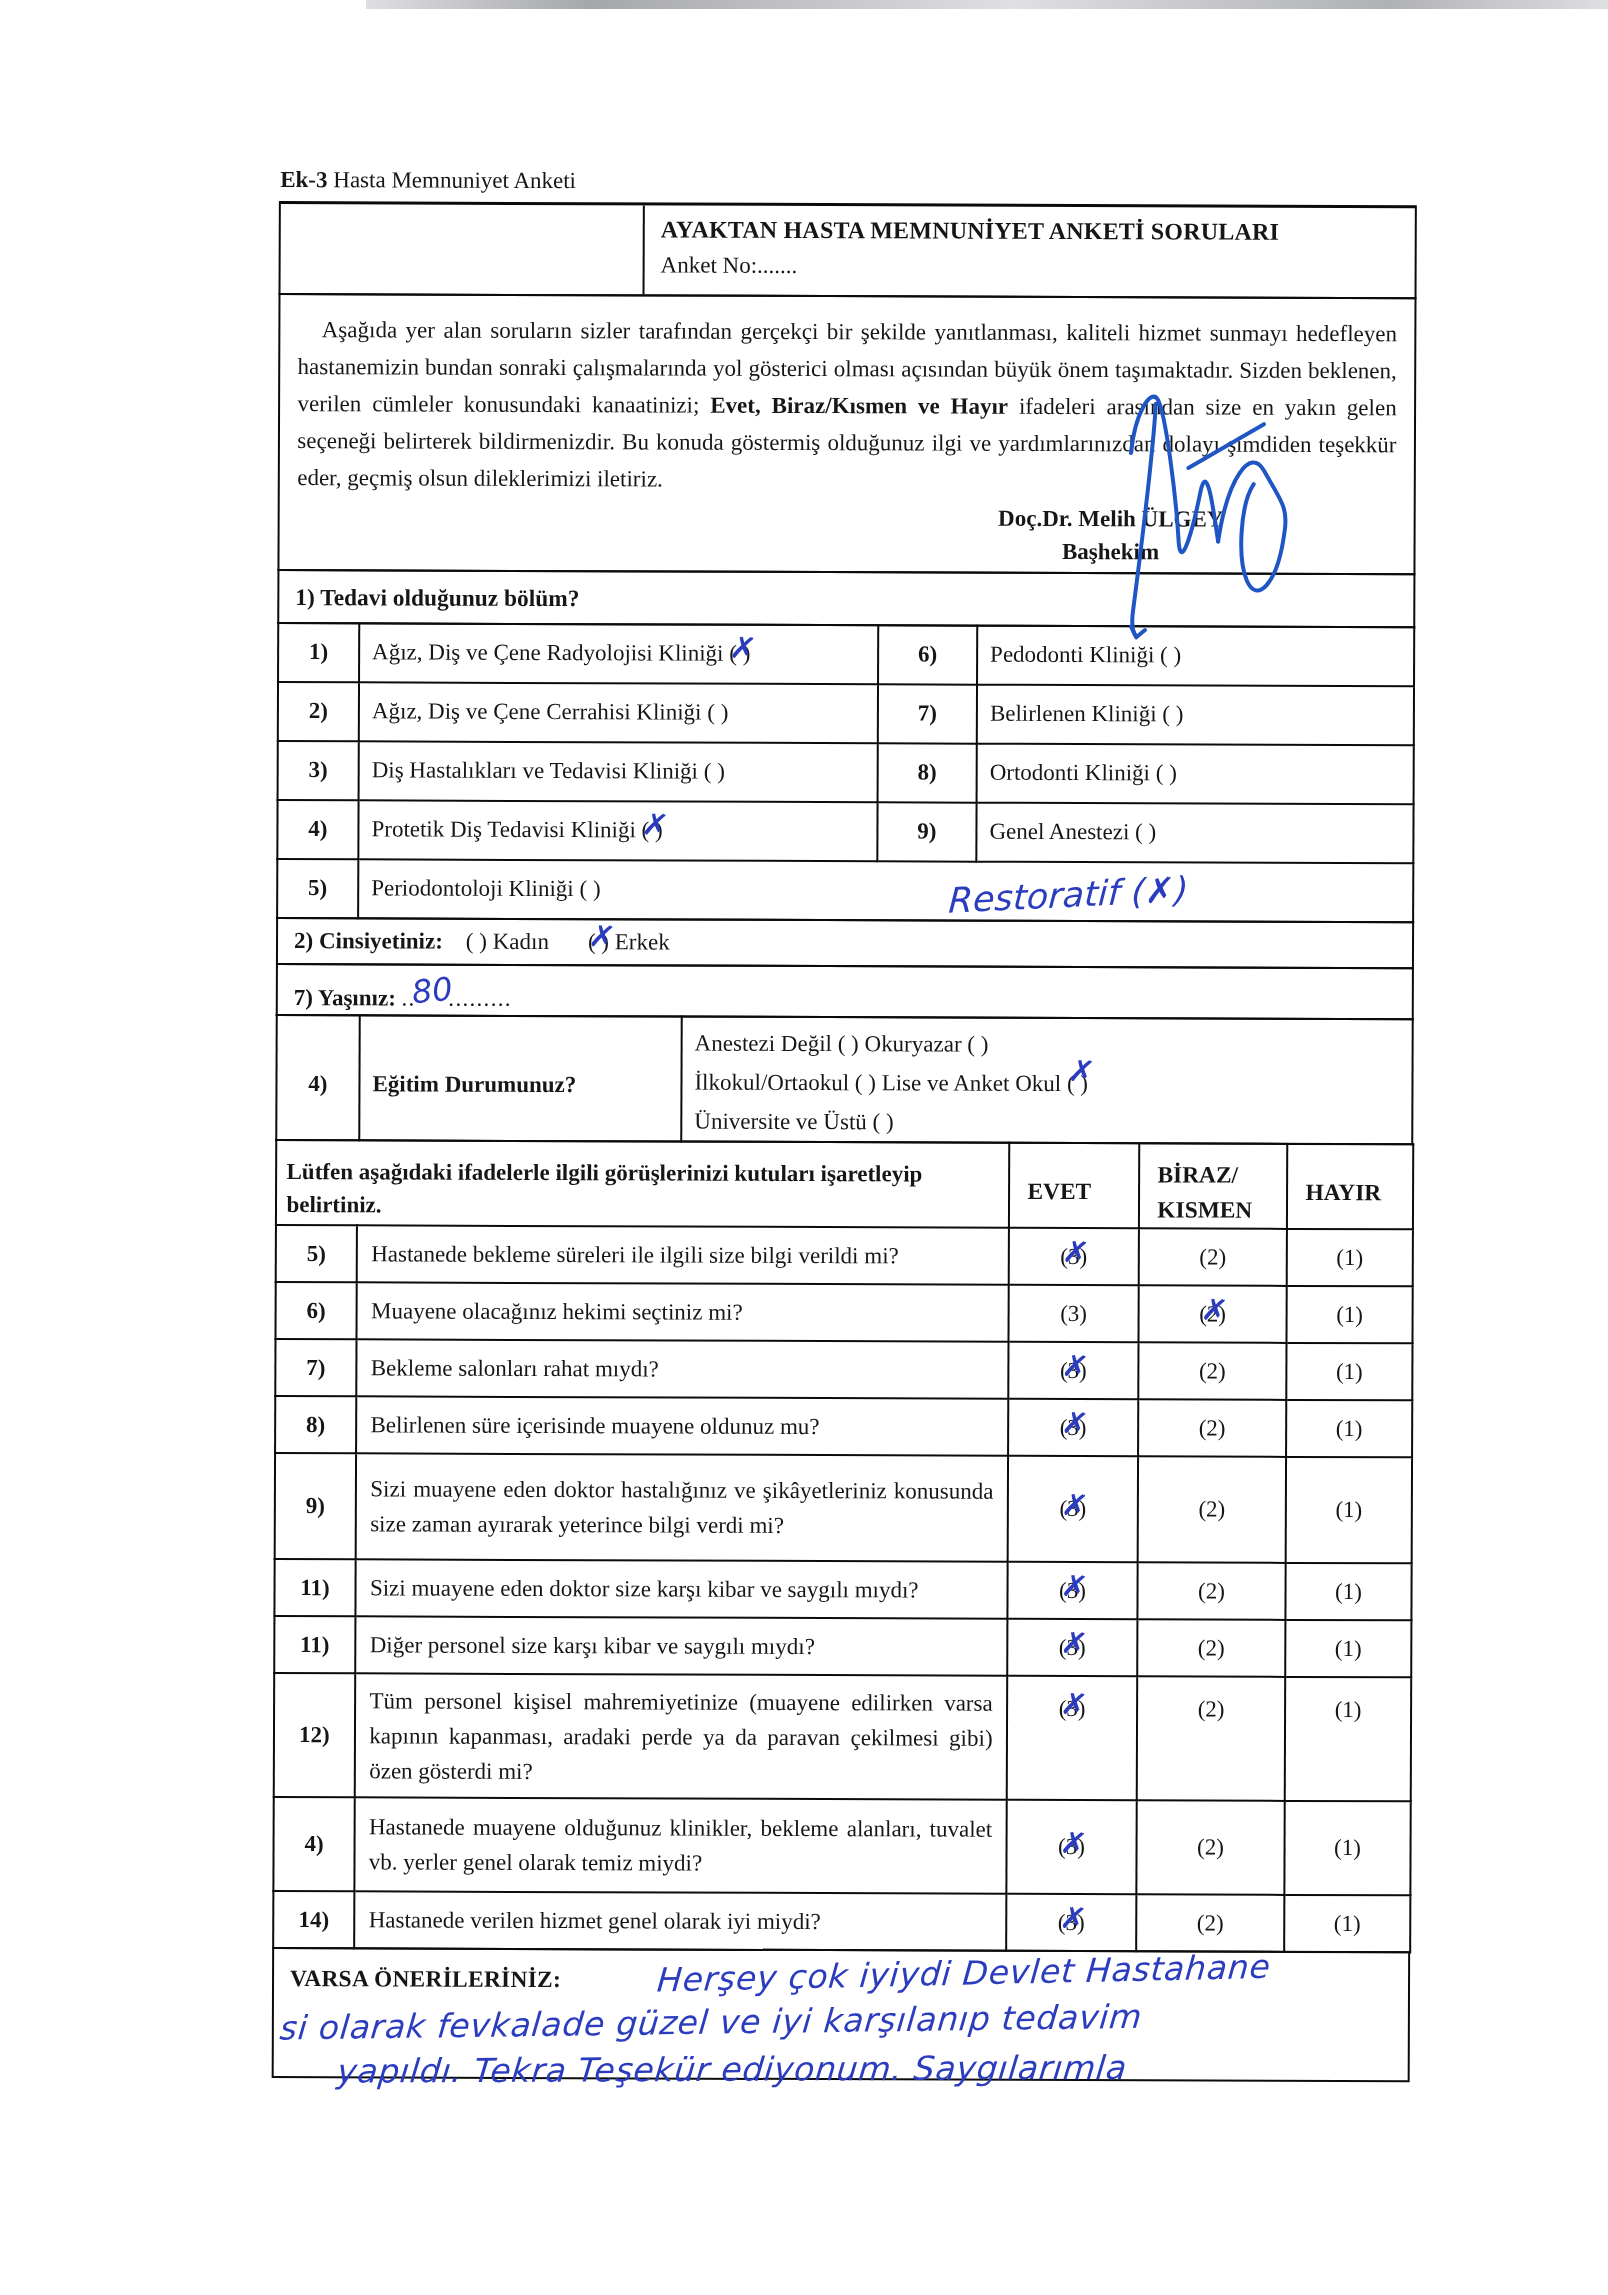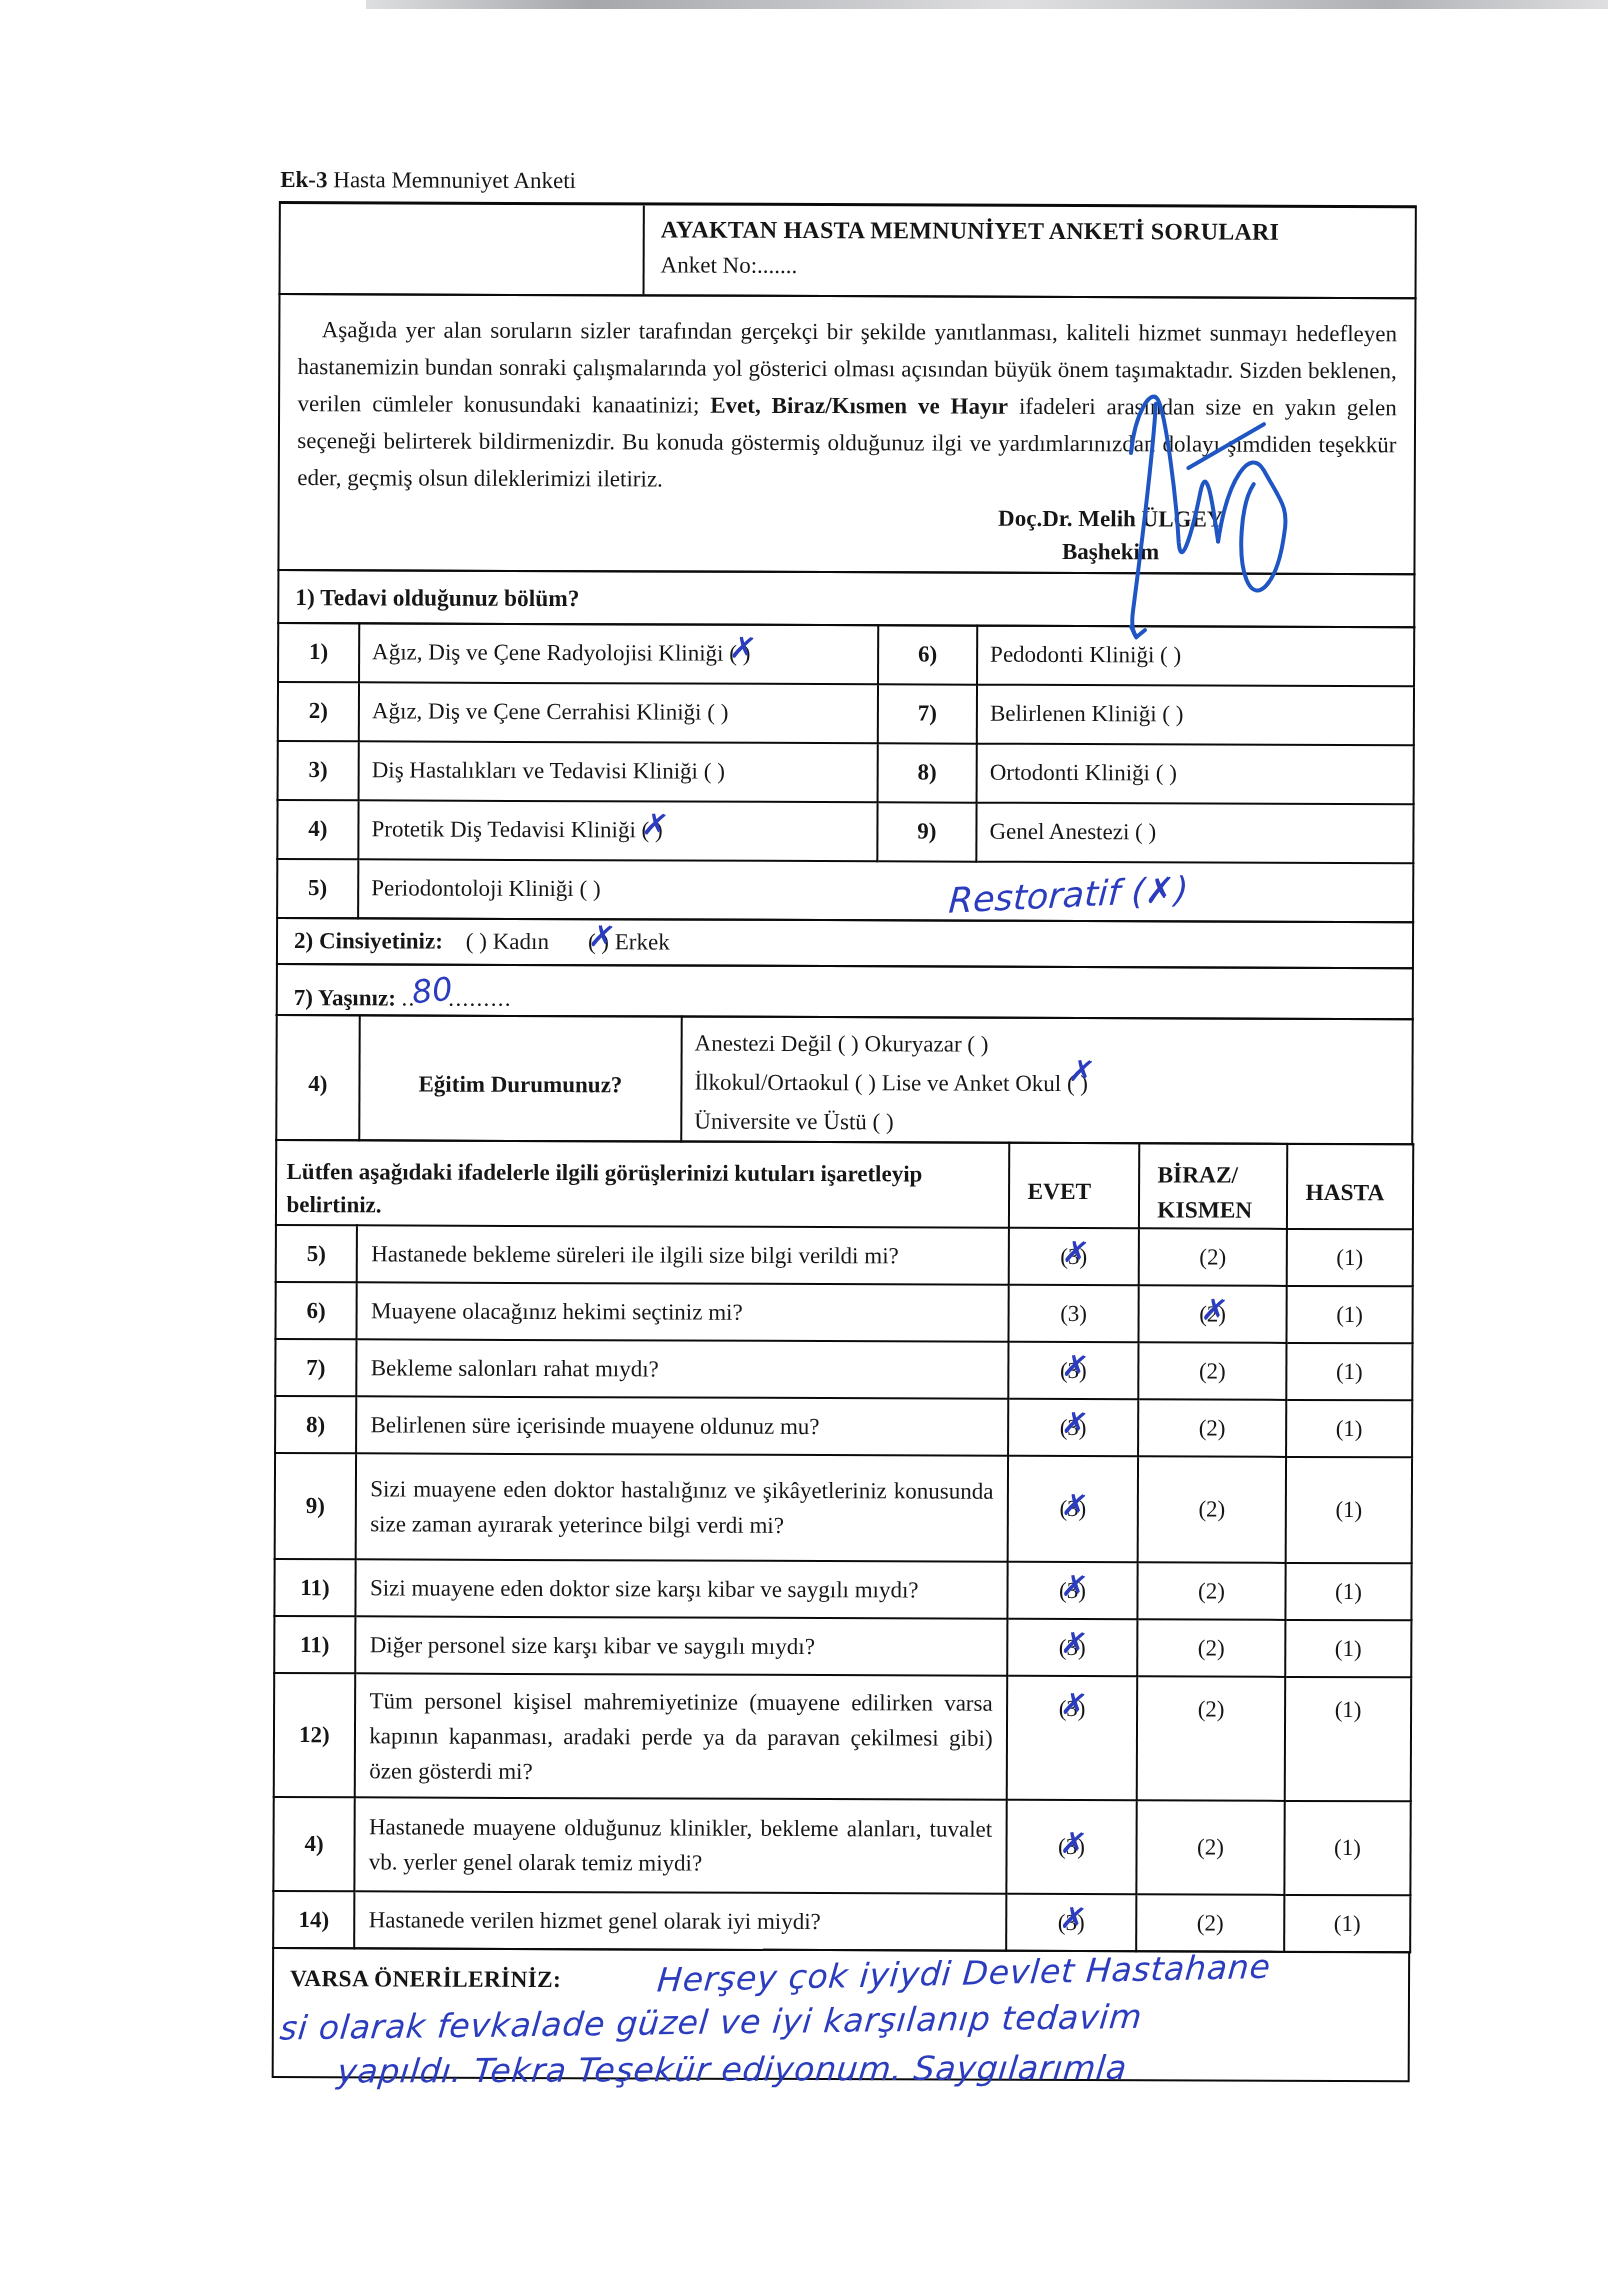--- a/index.html
+++ b/index.html
@@ -55,21 +55,21 @@
 
   
   .gender-row{margin-top:-2px;height:48px;padding:9.4px 0 0 16px;font-size:23px;}
   .age-row{margin-top:-2px;height:53px;padding:10.7px 0 0 16px;font-size:23px;position:relative;}
   .sp{display:inline-block;width:23px;}
   .sp2{display:inline-block;width:39px;}
 
   
   .education td{vertical-align:top;}
   .education td.no{width:83px;text-align:center;font-weight:bold;padding-top:12px;height:124px;}
-  .education td.lbl{width:322px;font-weight:bold;padding-top:12px;text-align:center;}
+  .education td.lbl{width:322px;font-weight:bold;padding-top:12px;}
   .education td.opts{padding-top:6.7px;line-height:39px;}
 
   
   .questions td{vertical-align:middle;}
   .questions td.no{width:81px;text-align:center;font-weight:bold;}
   .questions td.q{padding:5.3px 13.4px;line-height:35px;}
   .questions td.just{text-align:justify;}
   .questions td.v{text-align:center;padding:0;}
   .questions col.c-no{width:81px;}
   .questions col.c-q{width:652px;}
@@ -202,21 +202,21 @@
         <col class="c-hayir">
       </colgroup>
     <tbody>
         <tr class="qhead">
       <td class="hq" colspan="2">Lütfen aşağıdaki ifadelerle ilgili görüşlerinizi kutuları işaretleyip belirtiniz.</td>
       <td class="hv">EVET</td>
       <td class="hv">
             <div>BİRAZ/</div>
             <div>KISMEN</div>
           </td>
-      <td class="hv">HASTA</td>
+      <td class="hv">HAYIR</td>
     </tr>
 
     <tr class="r1">
       <td class="no">5)</td>
       <td class="q">Hastanede bekleme süreleri ile ilgili size bilgi verildi mi?</td>
       <td class="v"><span class="q-val opt is-marked"><span>(3)</span><span class="xmark hand">✗</span></span></td>
       <td class="v"><span class="q-val opt"><span>(2)</span></span></td>
       <td class="v"><span class="q-val opt"><span>(1)</span></span></td>
     </tr>
 

